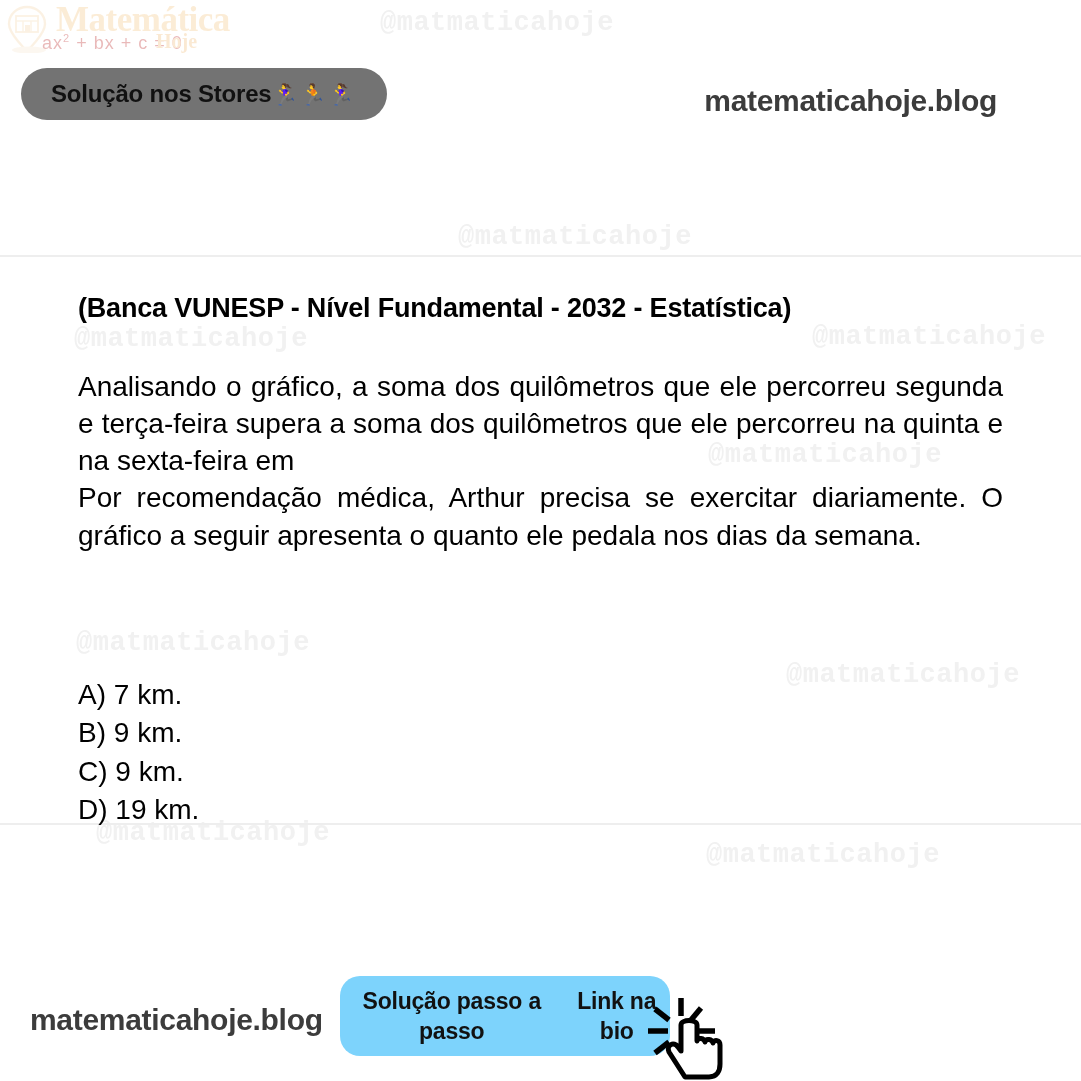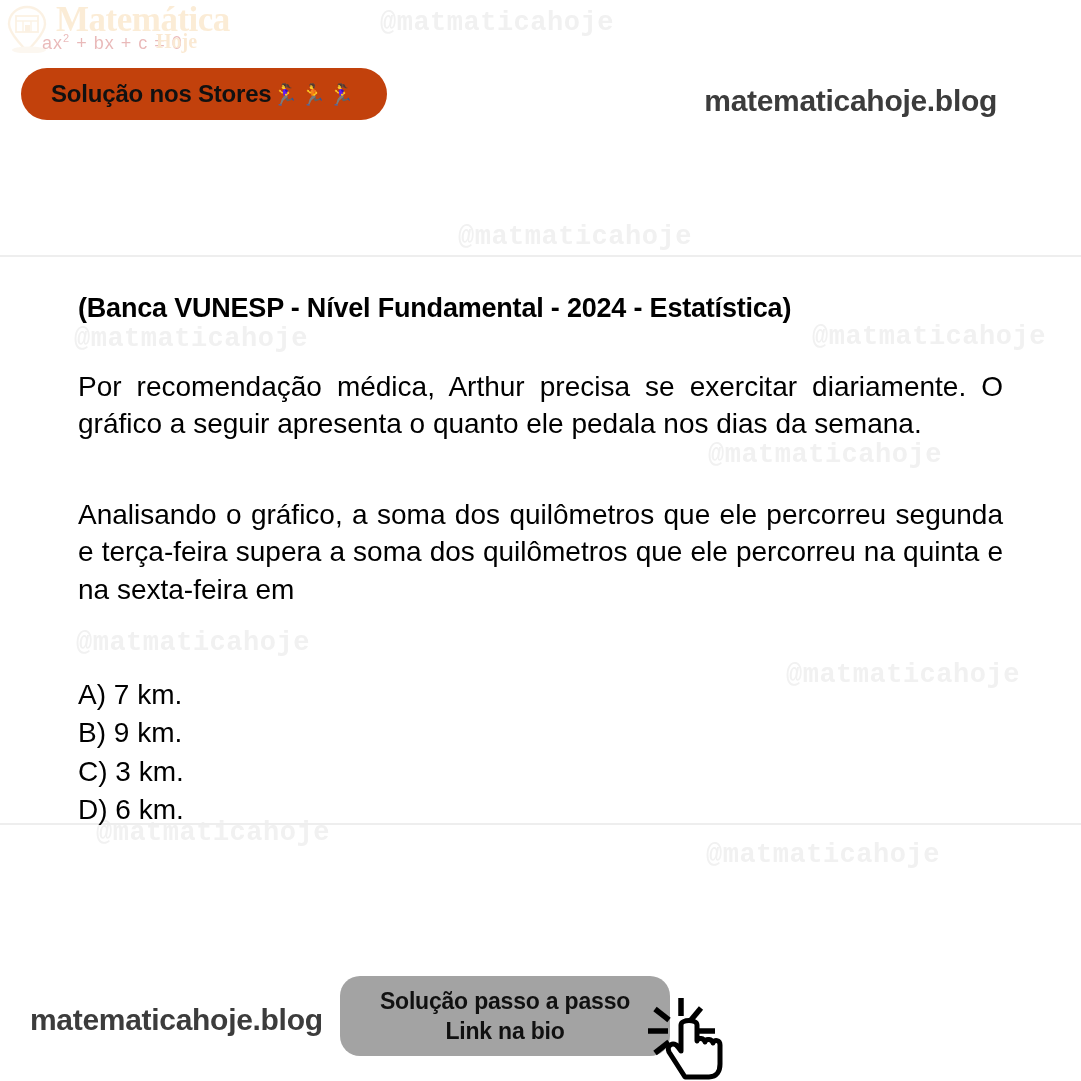--- a/index.html
+++ b/index.html
@@ -58,21 +58,21 @@
     font-family:"Liberation Serif", serif;
     font-weight:700;
     font-size:20px;
     color:#f0b870;
   }
 
   
   #stores-btn{
     position:absolute;left:21px;top:68px;
     height:52px;width:366px;
-    background:#c2410c;
+    background:#737373;
     border-radius:26px;
     display:flex;align-items:center;justify-content:center;
     z-index:3;
     border:none;
     padding:0;
   }
   #stores-btn .lbl{
     font-family:"Liberation Sans", sans-serif;
     font-weight:700;
     font-size:24px;
@@ -151,24 +151,24 @@
     font-family:"Liberation Sans", sans-serif;
     font-weight:700;
     font-size:30px;
     color:#3c3c3c;
     letter-spacing:-.3px;
     z-index:3;
   }
   #cta-btn{
     position:absolute;left:340px;top:976px;
     width:330px;height:80px;
-    background:#a3a3a3;
+    background:#7dd3fc;
     border-radius:20px;
     border:none;padding:0;
-    display:flex;flex-direction:column;
+    display:flex;flex-direction:row;
     align-items:center;justify-content:center;
     z-index:3;
   }
   #cta-btn span{
     font-family:"Liberation Sans", sans-serif;
     font-weight:700;
     font-size:23px;
     color:#111111;
     line-height:1.32;
     letter-spacing:-.2px;
@@ -217,30 +217,30 @@
   <span class="lbl">Solução nos Stores</span>
   <span class="runners">🏃‍♀️🏃🏃‍♀️</span>
 </button>
 
 <div id="site-top">matematicahoje.blog</div>
 
 <div class="rule" id="rule-top"></div>
 <div class="rule" id="rule-bottom"></div>
 
 <div id="question">
-  <div id="q-header">(Banca VUNESP - Nível Fundamental - 2024 - Estatística)</div>
+  <div id="q-header">(Banca VUNESP - Nível Fundamental - 2032 - Estatística)</div>
+  <p class="q-para" id="q-para-2">Analisando o gráfico, a soma dos quilômetros que ele percorreu segunda e terça-feira supera a soma dos quilômetros que ele percorreu na quinta e na sexta-feira em</p>
   <p class="q-para" id="q-para-1">Por recomendação médica, Arthur precisa se exercitar diariamente. O gráfico a seguir apresenta o quanto ele pedala nos dias da semana.</p>
-  <p class="q-para" id="q-para-2">Analisando o gráfico, a soma dos quilômetros que ele percorreu segunda e terça-feira supera a soma dos quilômetros que ele percorreu na quinta e na sexta-feira em</p>
 </div>
 
 <ul id="options">
   <li>A) 7 km.</li>
   <li>B) 9 km.</li>
-  <li>C) 3 km.</li>
-  <li>D) 6 km.</li>
+  <li>C) 9 km.</li>
+  <li>D) 19 km.</li>
 </ul>
 
 <div id="site-bottom">matematicahoje.blog</div>
 
 <button id="cta-btn">
   <span>Solução passo a passo</span>
   <span>Link na bio</span>
 </button>
 
 <span id="click-hand">

